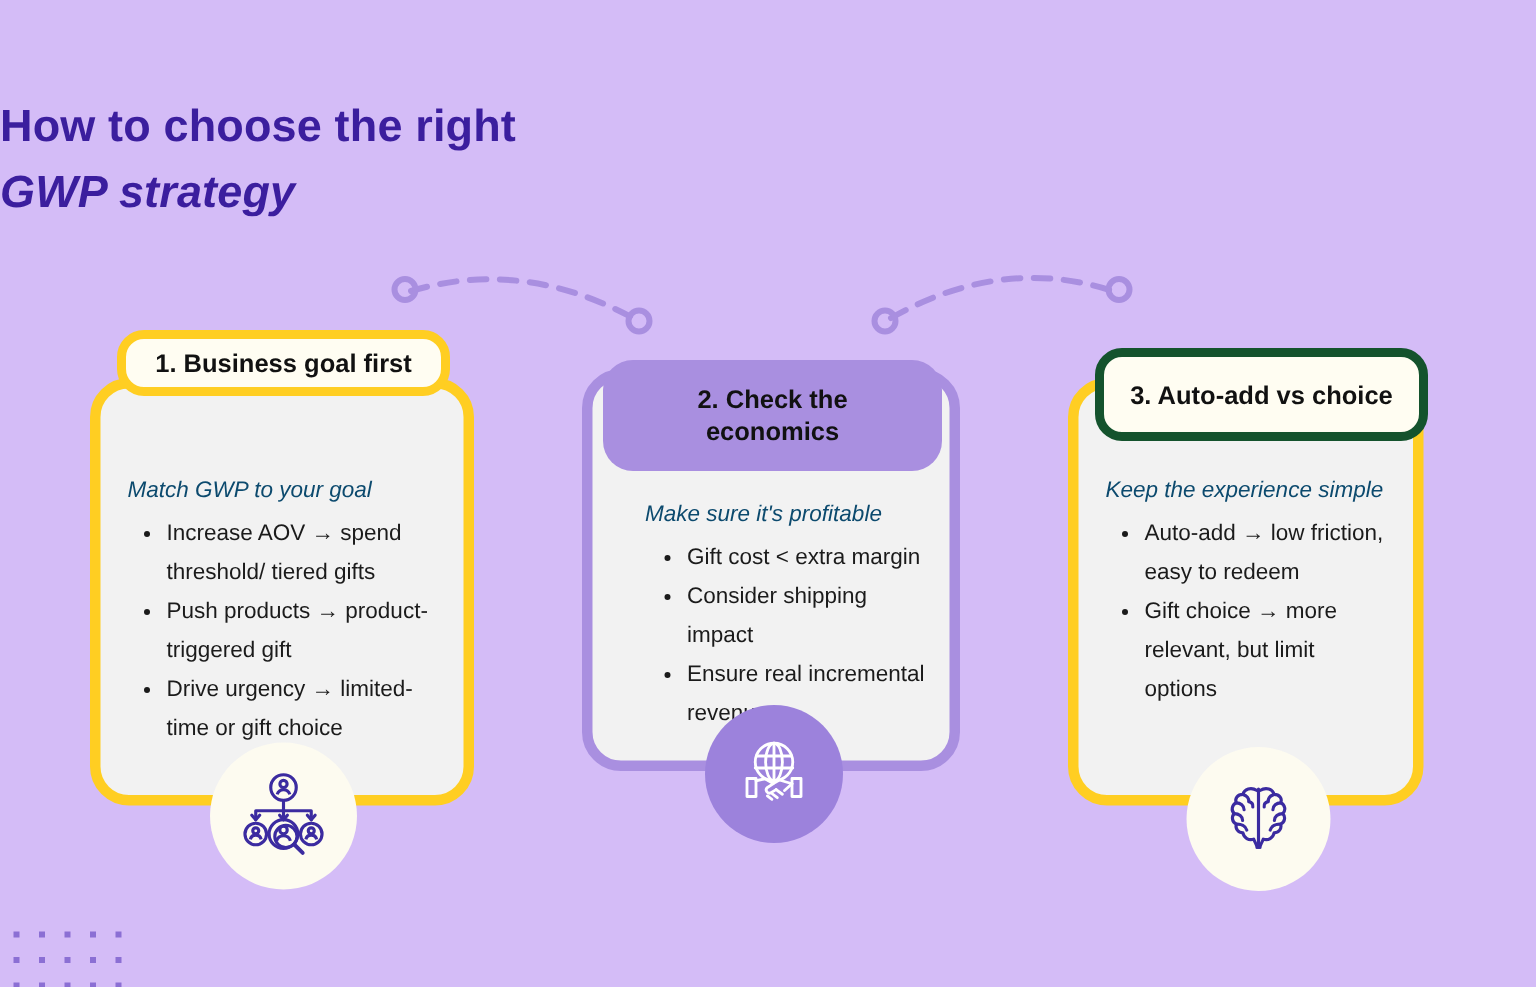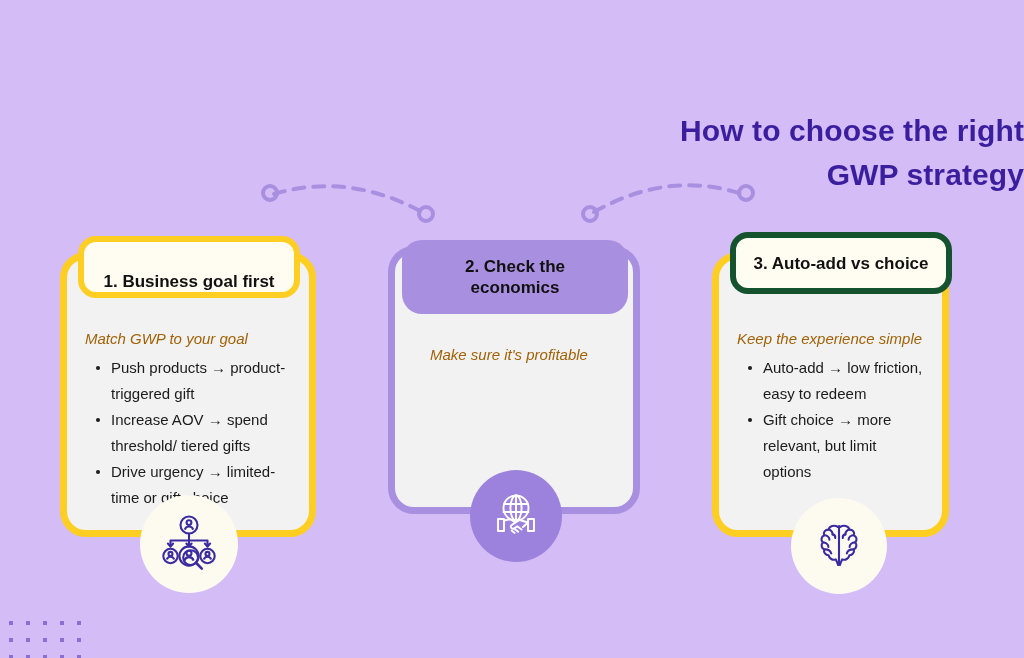--- a/index.html
+++ b/index.html
@@ -14,30 +14,29 @@
     overflow: hidden;
     position: relative;
   }
 
   
   .title {
     position: absolute;
     left: 0;
     top: 63px;
     width: 1024px;
-    text-align: right;
+    text-align: left;
     color: #3B1E9E;
     font-size: 30px;
     font-weight: bold;
     line-height: 44px;
     letter-spacing: .1px;
-    margin-top: 46px;
   }
   .title .line1 { display: block; }
-  .title .line2 { display: block; }
+  .title .line2 { display: block; font-style: italic; }
 
   
   .connector {
     position: absolute;
     pointer-events: none;
   }
   .conn-a { left: 258px; top: 178px; }
   .conn-b { left: 578px; top: 178px; }
 
   
@@ -73,23 +72,23 @@
 
   .card-body {
     padding: 58px 16px 10px 16px;
     box-sizing: border-box;
   }
   .card-2 .card-body { padding-top: 80px; padding-left: 35px; }
 
   .lead {
     font-style: italic;
     font-size: 15px;
-    color: #a16207;
+    color: #0c4a6e;
     line-height: 20px;
-    margin: 12px 0 6px 2px;
+    margin: 0 0 6px 2px;
   }
   .card-2 .lead { margin-left: 0px; }
 
   ul.bullets {
     margin: 0;
     padding: 0 0 0 26px;
     list-style: none;
   }
   ul.bullets li {
     position: relative;
@@ -119,26 +118,25 @@
     justify-content: center;
     text-align: center;
     font-weight: bold;
     font-size: 17px;
     color: #111111;
     line-height: 21px;
     border-radius: 18px;
   }
   .pill-1 {
     left: 78px;
-    top: 236px;
+    top: 220px;
     width: 222px;
-    height: 62px;
+    height: 44px;
     background: #FFFDF2;
     border: 6px solid #FFCE22;
-    align-items: flex-end;
   }
   .pill-2 {
     left: 402px;
     top: 240px;
     width: 226px;
     height: 74px;
     background: #A98FE0;
     border-radius: 20px;
     padding: 12px 12px;
   }
@@ -205,22 +203,22 @@
 <svg class="connector conn-b" width="180" height="48" viewBox="0 0 180 48">
   <path d="M 16 34 Q 90 -8 164 16" fill="none" stroke="#A98FE0" stroke-width="4" stroke-dasharray="11 9" stroke-linecap="round"></path>
   <circle cx="12" cy="36" r="7" fill="none" stroke="#A98FE0" stroke-width="4"></circle>
   <circle cx="168" cy="15" r="7" fill="none" stroke="#A98FE0" stroke-width="4"></circle>
 </svg>
 
 <div class="card card-1">
   <div class="card-body">
     <p class="lead">Match GWP to your goal</p>
     <ul class="bullets">
+      <li>Increase AOV → spend threshold/ tiered gifts</li>
       <li>Push products → product-triggered gift</li>
-      <li>Increase AOV → spend threshold/ tiered gifts</li>
       <li>Drive urgency → limited-time or gift choice</li>
     </ul>
   </div>
 </div>
 
 <div class="pill pill-1">
   <span>1. Business goal first</span>
 </div>
 
 <div class="icon-badge badge-1">
@@ -245,20 +243,25 @@
       <path d="M 26.4 47.6 a 4.8 4.8 0 0 1 9.2 0"></path>
       <circle cx="32.6" cy="44.6" r="7.4"></circle>
       <path d="M 38.2 50 L 43.8 55.6" stroke-width="2.6" stroke-linecap="round"></path>
     </g>
   </svg>
 </div>
 
 <div class="card card-2">
   <div class="card-body">
     <p class="lead">Make sure it's profitable</p>
+    <ul class="bullets">
+      <li>Gift cost &lt; extra margin</li>
+      <li>Consider shipping impact</li>
+      <li>Ensure real incremental revenue</li>
+    </ul>
   </div>
 </div>
 
 <div class="pill pill-2">
   <span>
     <span>2. Check the</span><br>
     <span>economics</span>
   </span>
 </div>
 

